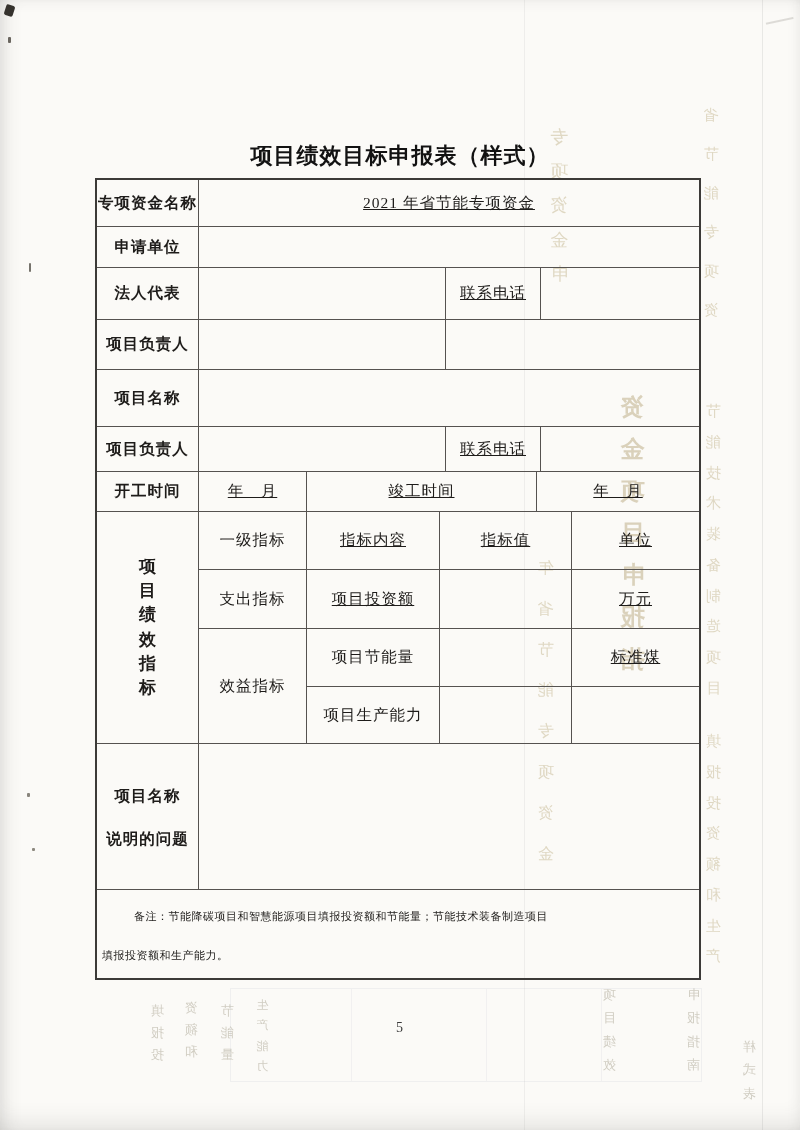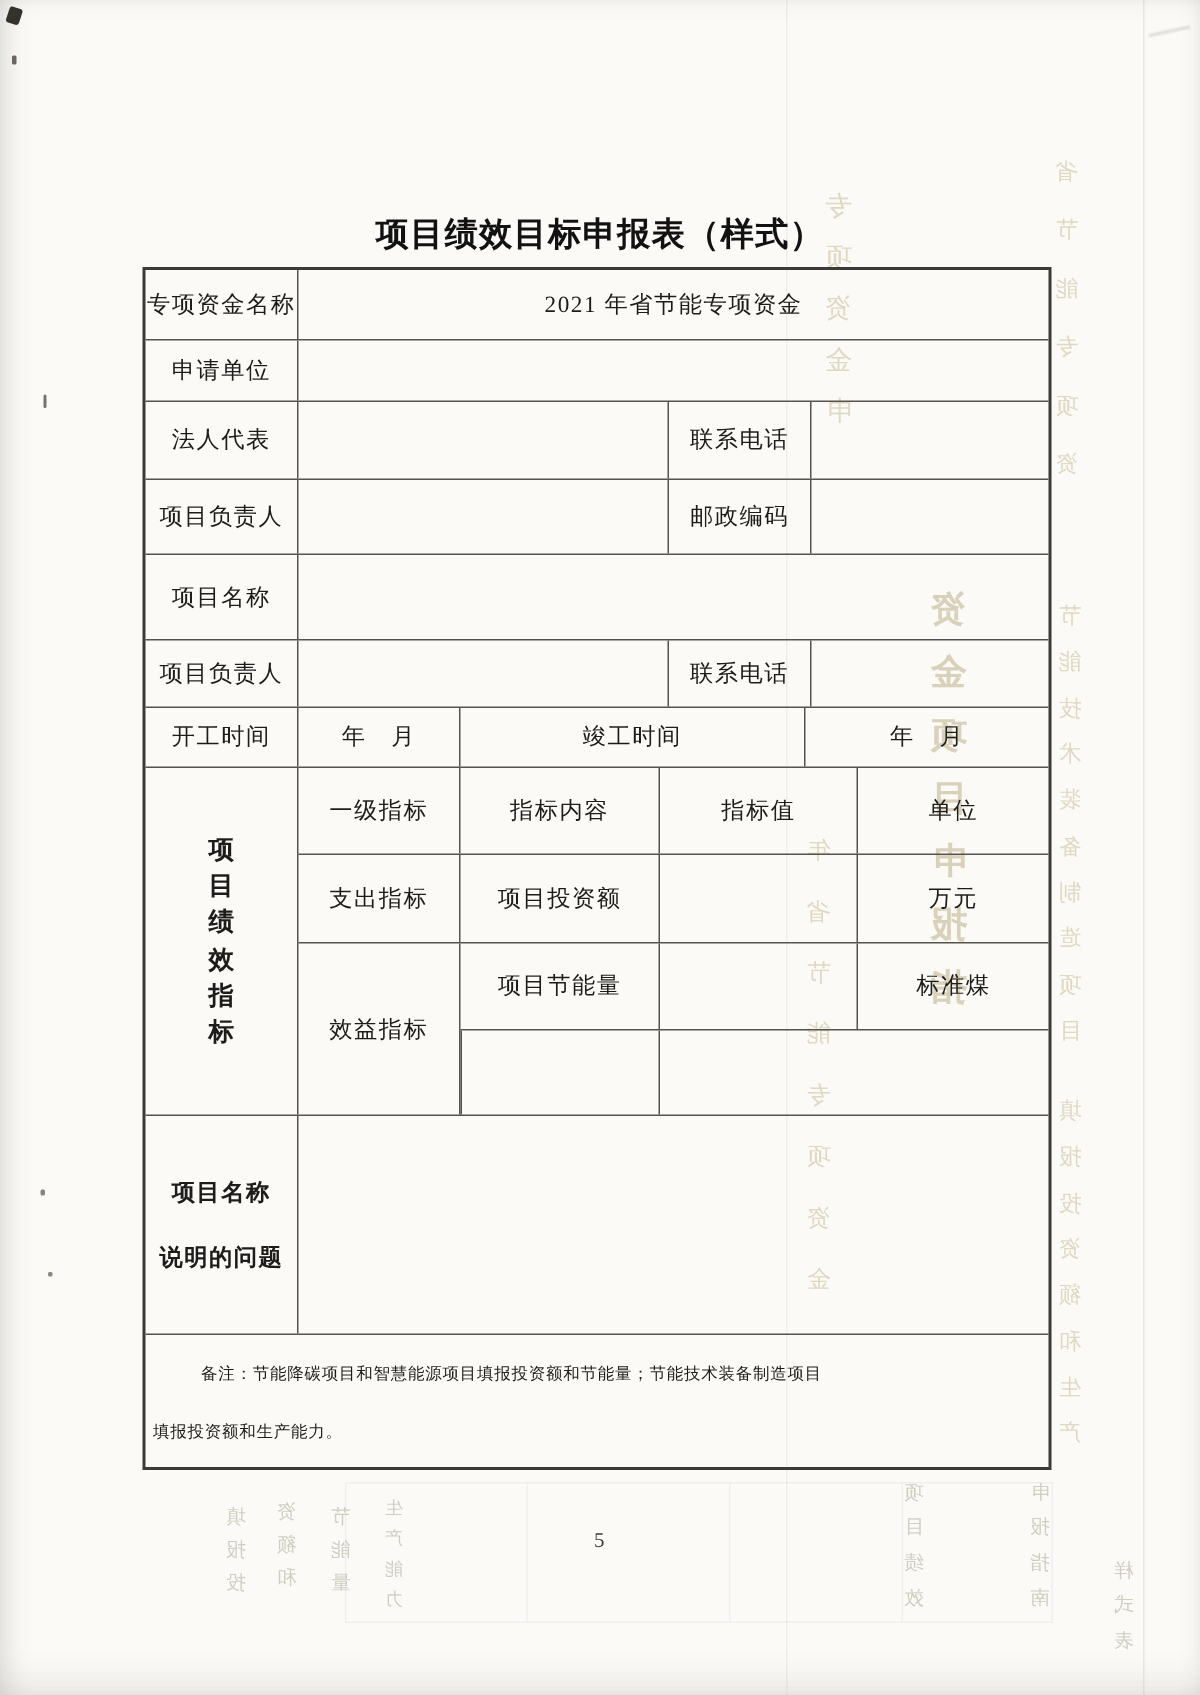--- a/index.html
+++ b/index.html
@@ -39,23 +39,23 @@
     display:flex;flex-direction:column;
   }
   .tr{display:flex;box-sizing:border-box;border-bottom:1px solid var(--line);}
   .tr.last{border-bottom:none;}
   .sr{display:flex;box-sizing:border-box;border-bottom:1px solid var(--line);}
   .sr.last{border-bottom:none;}
   .td{
     box-sizing:border-box;display:flex;align-items:center;justify-content:center;
     font-size:15.5px;color:var(--ink);letter-spacing:1px;
   }
-  .bl{border-left:1px solid var(--line);}
+  .bl{border-left:1px solid var(--line);text-decoration:underline;}
   .grow{flex:1;}
-  .lab{font-weight:400;}
+  .lab{font-weight:700;}
   .w-lab{width:101px;}
   .pr{flex:1;display:flex;flex-direction:column;border-left:1px solid var(--line);}
   .bcol{flex:1;display:flex;flex-direction:column;border-left:1px solid var(--line);justify-content:flex-end;}
   .vstack{
     width:1.15em;line-height:1.42;word-break:break-all;text-align:center;
     font-size:17px;font-weight:700;letter-spacing:0;
   }
   .lab2{display:flex;flex-direction:column;width:100%;}
   .lab2 div{line-height:43px;text-align:center;font-weight:700;font-size:15.5px;letter-spacing:1px;}
   .remark{width:100%;box-sizing:border-box;padding:7px 4px 0 5px;font-size:11px;letter-spacing:.5px;}
@@ -158,21 +158,20 @@
   <div class="tr" style="height:52px">
     <div class="td lab w-lab">法人代表</div>
     <div class="td bl" style="width:247px"></div>
     <div class="td bl" style="width:95px">联系电话</div>
     <div class="td bl grow"></div>
   </div>
 
   <div class="tr" style="height:50px">
     <div class="td lab w-lab">项目负责人</div>
     <div class="td bl" style="width:247px"></div>
-    <div class="td bl" style="width:95px">邮政编码</div>
     <div class="td bl grow"></div>
   </div>
 
   <div class="tr" style="height:57px">
     <div class="td lab w-lab">项目名称</div>
     <div class="td bl grow"></div>
   </div>
 
   <div class="tr" style="height:45px">
     <div class="td lab w-lab">项目负责人</div>
@@ -207,20 +206,21 @@
       </div>
       <div class="sr last" style="flex:1">
         <div class="td" style="width:107px">效益指标</div>
         <div class="bcol">
           <div class="sr" style="height:58px">
             <div class="td" style="width:132px">项目节能量</div>
             <div class="td bl" style="width:132px"></div>
             <div class="td bl grow">标准煤</div>
           </div>
           <div class="sr last" style="flex:1">
+            <div class="td" style="width:132px">项目生产能力</div>
             <div class="td bl" style="width:132px"></div>
             <div class="td bl grow"></div>
           </div>
         </div>
       </div>
     </div>
   </div>
 
   <div class="tr" style="height:146px">
     <div class="td w-lab">

